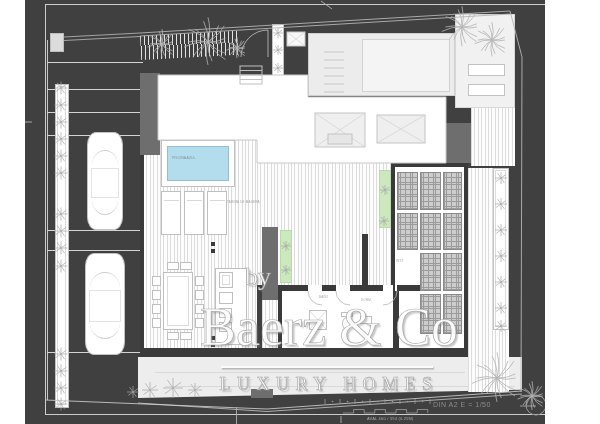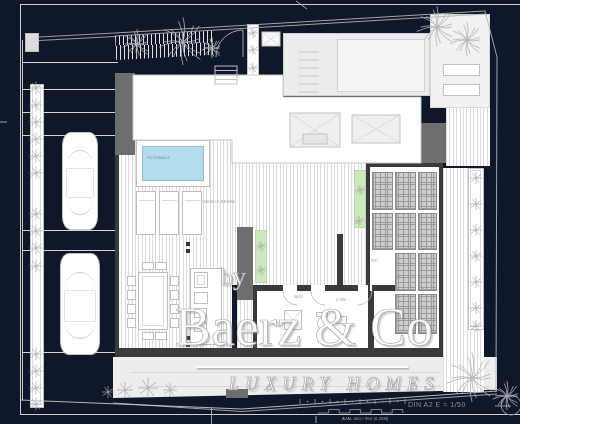--- a/index.html
+++ b/index.html
@@ -1,17 +1,17 @@
 <!DOCTYPE html>
 <html><head>
 <meta charset="utf-8">
 <style>
   html,body{margin:0;padding:0;background:#fff;}
-  #canvas{position:relative;width:520px;height:424px;background:#0f172a;overflow:hidden;
-          font-family:"Liberation Sans","DejaVu Sans",sans-serif;}
+  #canvas{position:relative;width:520px;height:424px;background:#404040;overflow:hidden;
+          font-family:"Liberation Sans","DejaVu Sans",sans-serif;margin-left:25px;}
   .sheet-frame{position:absolute;left:20px;top:4px;width:571px;height:409px;border:1px solid #cdcdcd;}
   
   .lh{position:absolute;height:1px;background:#d4d4d4;}
   .lv{position:absolute;width:1px;background:#c6c6c6;}
   .lh-light{position:absolute;height:1px;background:#d9d9d9;}
   .outline{position:absolute;border:1px solid #c3c3c3;background:#fff;box-sizing:border-box;}
   .outline-inner{position:absolute;border:1px solid #dadada;background:transparent;box-sizing:border-box;}
   .outline-light{position:absolute;border:1px solid #d2d2d2;background:#f4f4f4;box-sizing:border-box;}
   .grayfill{position:absolute;background:#ececec;border:1px solid #cfcfcf;box-sizing:border-box;}
   .grayfill-light{position:absolute;background:#dcdcdc;border:1px solid #bdbdbd;box-sizing:border-box;}
@@ -47,21 +47,21 @@
   .footer-note{position:absolute;color:#a8a8a8;font-size:4px;letter-spacing:.2px;white-space:nowrap;}
   
   .wm-text{position:absolute;color:rgba(255,255,255,.93);
            -webkit-text-stroke:.7px rgba(150,150,150,.8);
            text-shadow:2px 2px 1.5px rgba(120,120,120,.4);
            font-family:"Liberation Serif","DejaVu Serif",serif;white-space:nowrap;}
   .wm-by{left:220px;top:262px;font-size:26px;}
   .wm-brand{left:168px;top:300px;width:272px;text-align:center;font-size:54px;line-height:1;}
   .wm-line{position:absolute;left:196px;top:366px;width:212px;height:2px;background:#fbfbfb;
            box-shadow:1px 1.5px 1px rgba(130,130,130,.55);}
-  .wm-tag{left:168px;top:374px;width:272px;text-align:right;font-size:18px;letter-spacing:6.5px;font-style:italic;}
+  .wm-tag{left:168px;top:374px;width:272px;text-align:center;font-size:18px;letter-spacing:6.5px;}
 </style>
 </head>
 <body>
 
 <div id="canvas">
 
   <div class="sheet-frame"></div>
 
   <div id="layer-base">
       <div class="lv" style="left: 22px; top: 40px; width: 1px; height: 360px;"></div>

